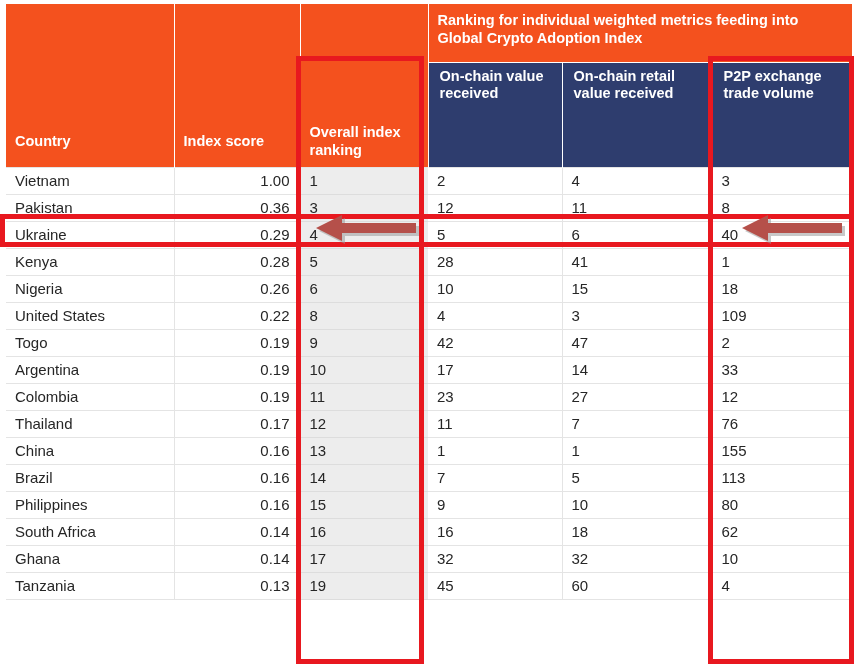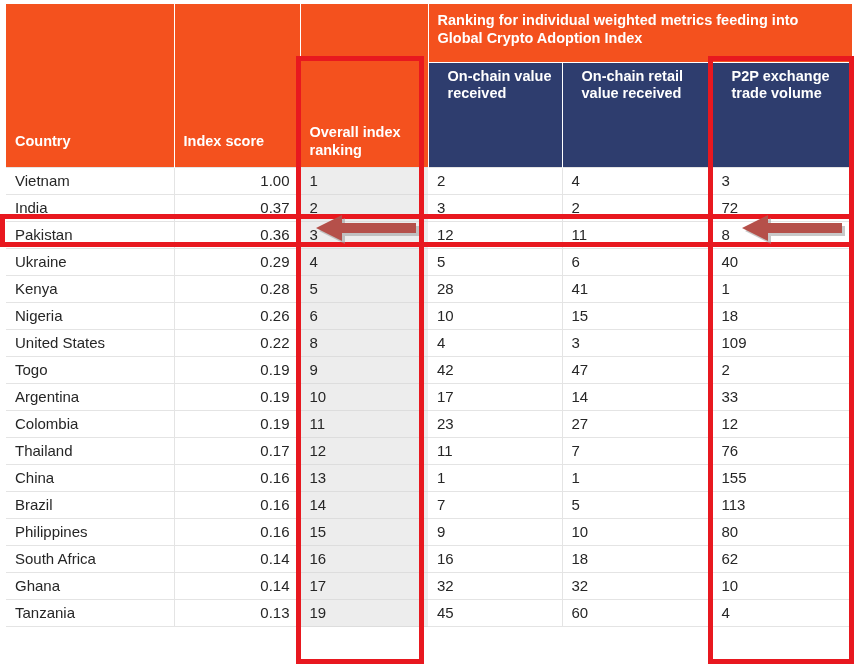--- a/index.html
+++ b/index.html
@@ -49,21 +49,21 @@
   .hdr-blank  { background: #f4511e; }
 
   .hdr-tall {
     height: 58px;
     vertical-align: top;
     padding: 8px 8px 6px 9px;
     border-right: 1px solid #ffffff;
   }
   .hdr-sub {
     height: 47px;
-    padding: 5px 8px 6px 19px;
+    padding: 5px 8px 6px 11px;
     vertical-align: top;
     border-right: 1px solid #ffffff;
     border-top: 1px solid #ffffff;
   }
   .hdr-single {
     height: 105px;
     vertical-align: bottom;
     padding: 0 8px 16px 9px;
     border-right: 1px solid #ffffff;
   }
@@ -139,28 +139,20 @@
     <tbody id="tbody">
         <tr>
           <td>Vietnam</td>
           <td class="num-right">1.00</td>
           <td class="rank-col">1</td>
           <td>2</td>
           <td>4</td>
           <td class="last">3</td>
         </tr>
         <tr>
-          <td>India</td>
-          <td class="num-right">0.37</td>
-          <td class="rank-col">2</td>
-          <td>3</td>
-          <td>2</td>
-          <td class="last">72</td>
-        </tr>
-        <tr>
           <td>Pakistan</td>
           <td class="num-right">0.36</td>
           <td class="rank-col">3</td>
           <td>12</td>
           <td>11</td>
           <td class="last">8</td>
         </tr>
         <tr>
           <td>Ukraine</td>
           <td class="num-right">0.29</td>

